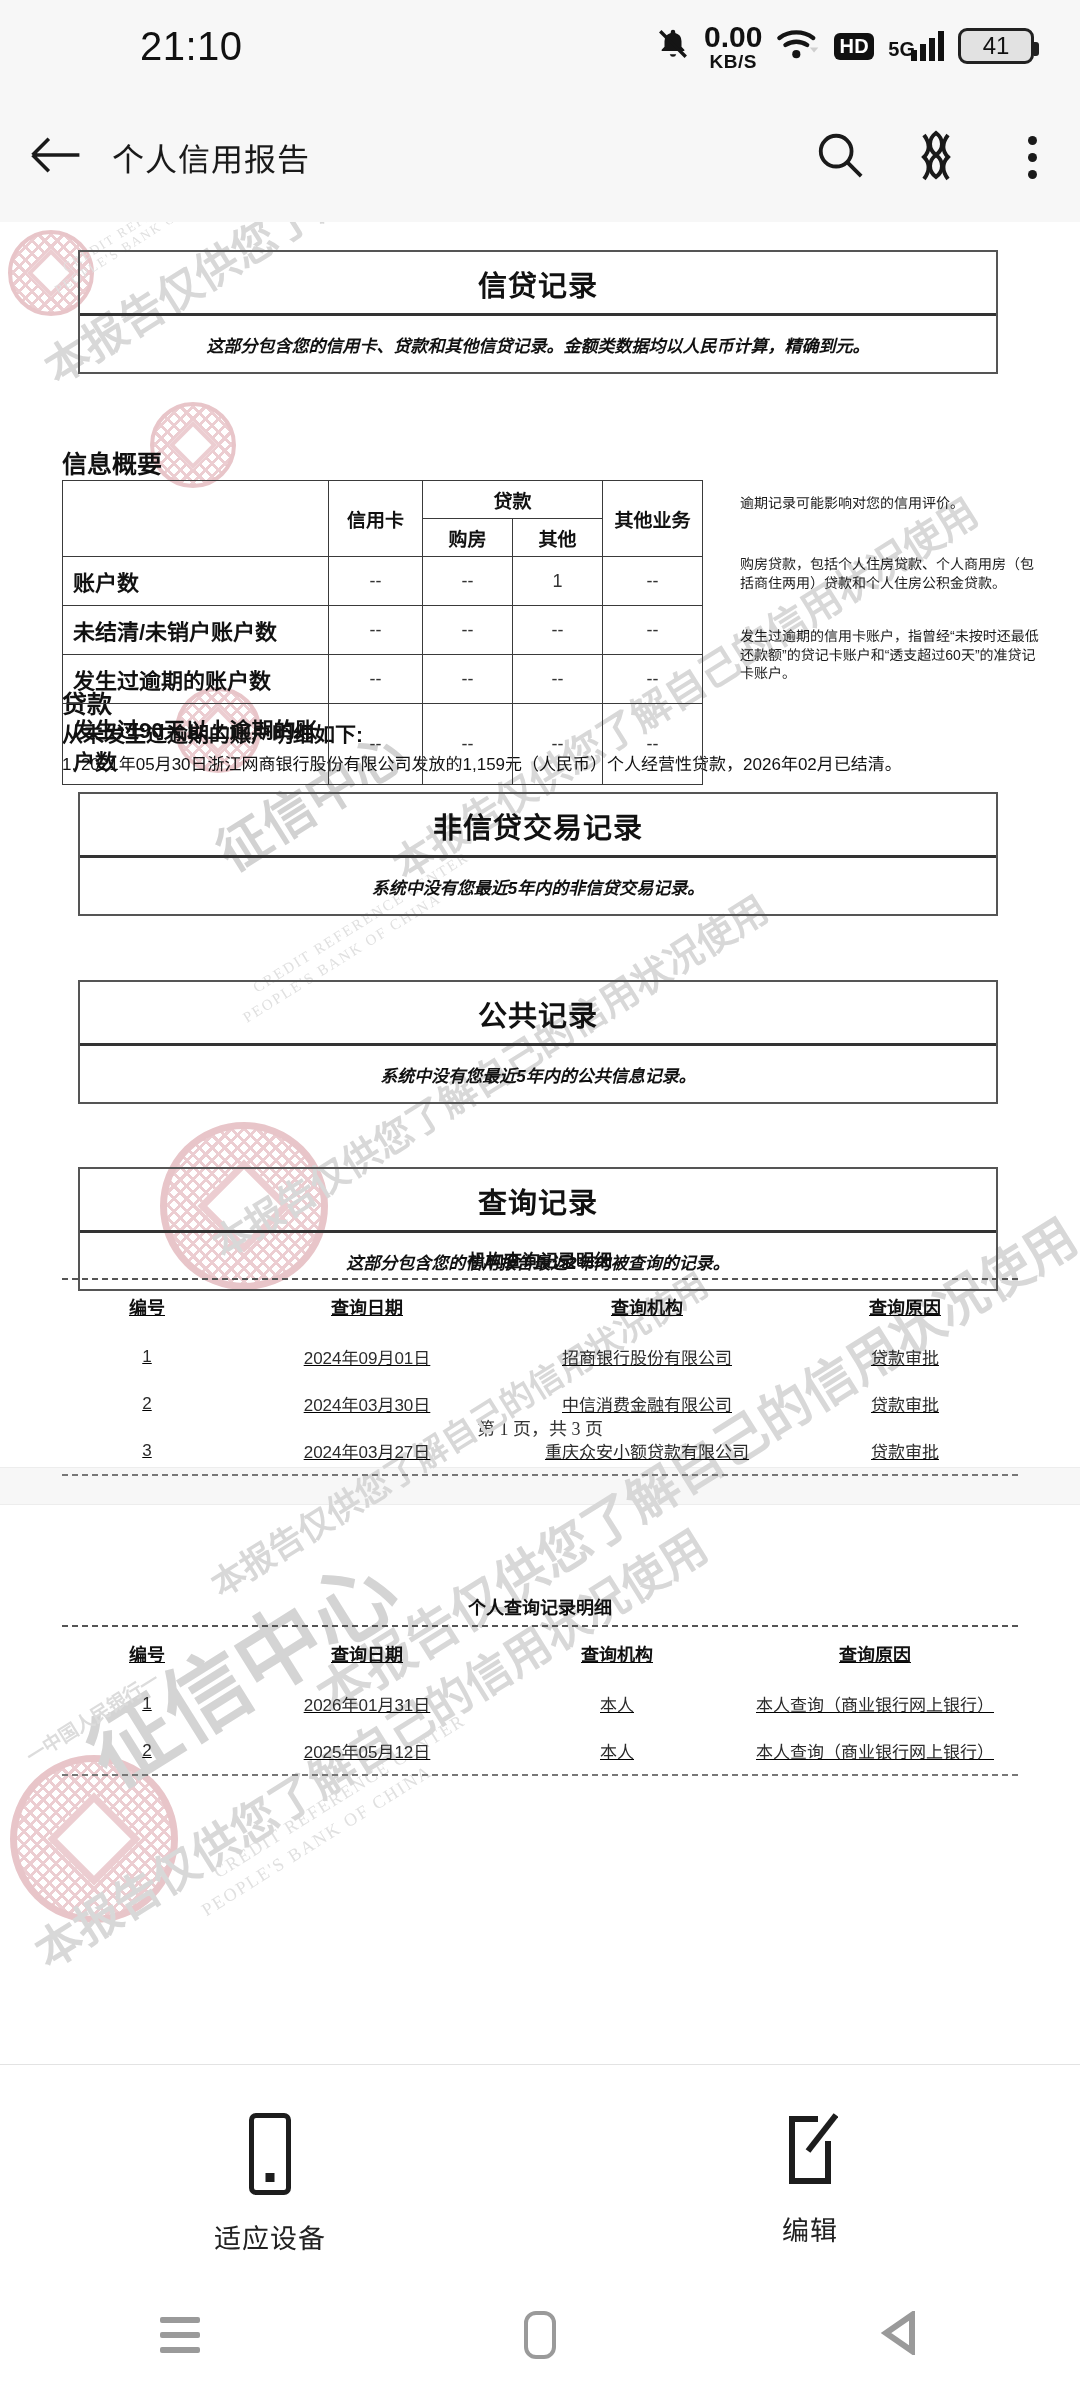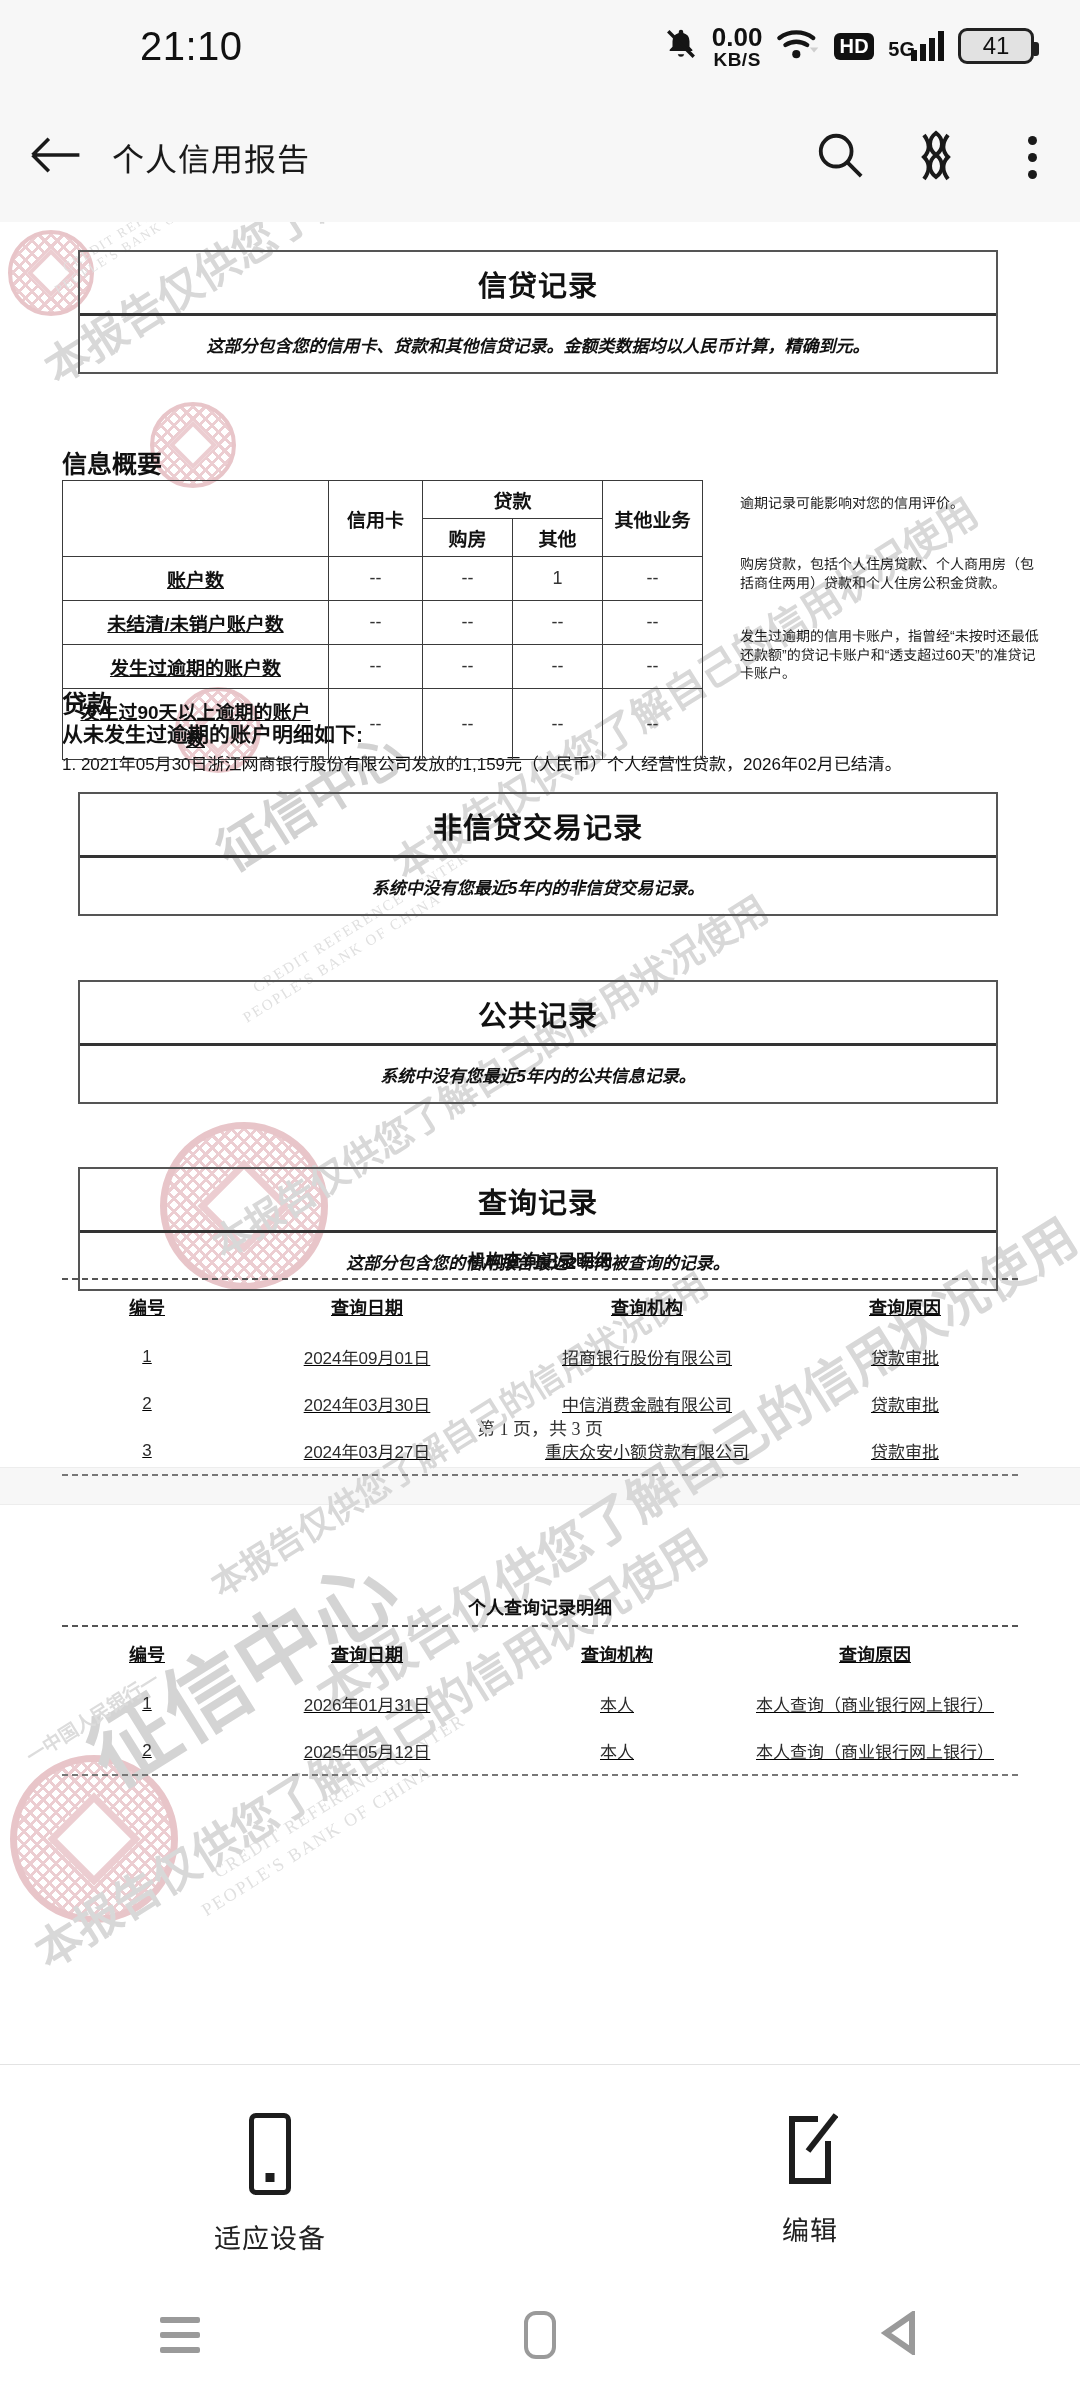--- a/index.html
+++ b/index.html
@@ -14,21 +14,21 @@
   
   .statusbar {
     position:absolute; left:0; top:0; width:1080px; height:92px;
     background:#f7f7f7;
     display:flex; align-items:center; justify-content:space-between;
     padding: 0 46px 0 140px;
   }
   .sb-time { font-size:40px; color:#111; letter-spacing:0.5px; font-family:"Liberation Sans", sans-serif; }
   .sb-right { display:flex; align-items:center; gap:14px; }
   .sb-net { display:flex; flex-direction:column; align-items:center; line-height:1; }
-  .sb-net .n1 { font-size:26px; font-weight:bold; color:#111; }
+  .sb-net .n1 { font-size:30px; font-weight:bold; color:#111; }
   .sb-net .n2 { font-size:19px; font-weight:bold; color:#111; letter-spacing:0.5px;}
   .sb-hd {
     font-size:20px; font-weight:bold; color:#fff; background:#111;
     border-radius:6px; padding:2px 5px; letter-spacing:0.5px;
   }
   .sb-5g { font-size:20px; font-weight:bold; color:#111; margin-right:-4px;}
   .sb-5gwrap { display:flex; align-items:flex-end; }
   .bars { display:flex; align-items:flex-end; gap:3px; height:30px; }
   .bars i { display:block; width:6px; background:#111; }
   .bars i:nth-child(1){height:11px;}
@@ -112,21 +112,21 @@
   }
 
   .subhead { font-size:25px; font-weight:bold; color:#111; }
   .subhead2 { font-size:21px; font-weight:bold; color:#111; }
   .bodytext { font-size:17px; color:#111; }
 
   
   table.sum { border-collapse:collapse; table-layout:fixed; position:relative; z-index:3;}
   table.sum td, table.sum th { border:1.5px solid #3a3a3a; }
   table.sum th { font-size:19px; font-weight:bold; color:#111; text-align:center; padding:5px 2px;}
-  table.sum td.lbl { font-size:19px; font-weight:bold; color:#111; text-align:center; padding:8px 10px;text-decoration:underline;}
+  table.sum td.lbl { font-size:22px; font-weight:bold; color:#111; text-align:left; padding:8px 10px;}
   table.sum td.val { font-size:18px; color:#333; text-align:center; padding:8px 2px;}
 
   
   .notes { position:relative; z-index:3; }
   .notes p { font-size:14px; color:#1a1a1a; line-height:1.35; }
 
   
   .dt { width:100%; position:relative; z-index:3;}
   .dt .cap { text-align:center; font-size:18px; font-weight:bold; color:#111; padding-bottom:6px;}
   .dt .rule { border-top:2px dashed #555; height:0; }

